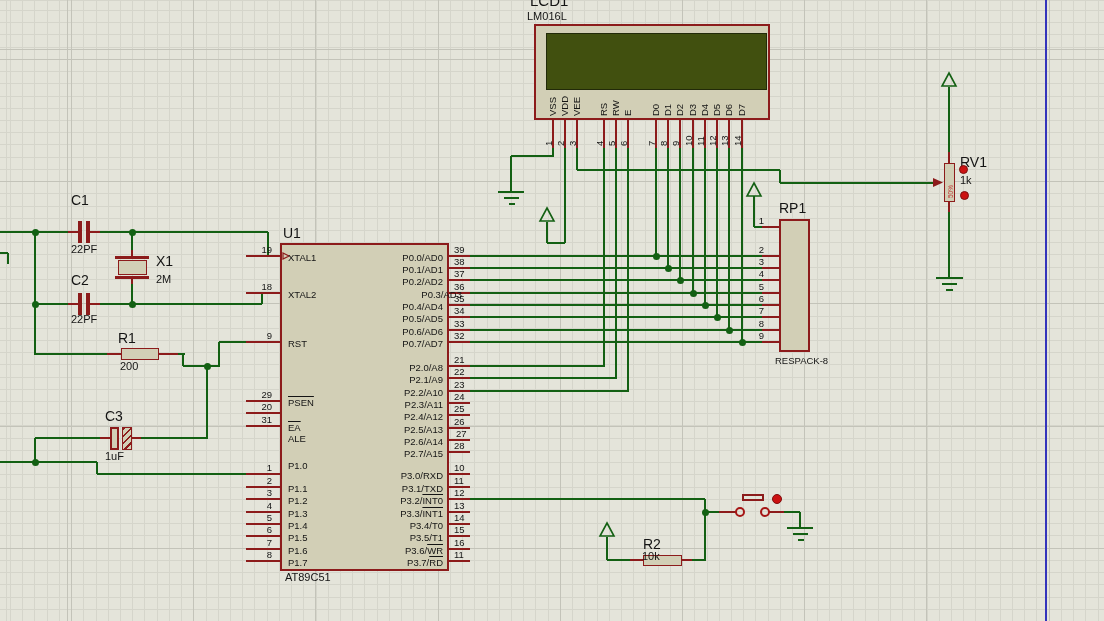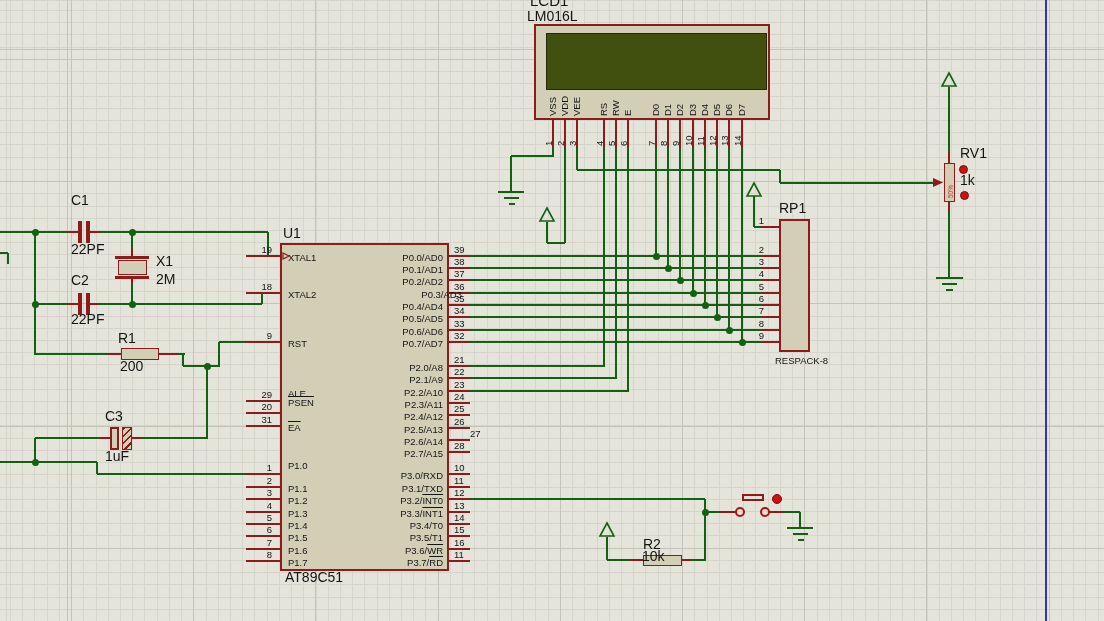--- a/index.html
+++ b/index.html
@@ -11,21 +11,21 @@
       repeating-linear-gradient(to right,#d5d5cb 0 1px,transparent 1px 12.22px),
       repeating-linear-gradient(to bottom,#d5d5cb 0 1px,transparent 1px 12.22px);
     background-position:71px 0,0 59px,10px 0,0 10px;}
   .wh{position:absolute;height:2px;background:#136013}
   .wv{position:absolute;width:2px;background:#136013}
   .sh{position:absolute;height:2px;background:#8C1B1B}
   .sv{position:absolute;width:2px;background:#8C1B1B}
   .dot{position:absolute;width:7px;height:7px;border-radius:50%;background:#136013}
   .body{position:absolute;background:#D2CFB6;border:2px solid #8C1B1B;box-sizing:border-box}
   .ref{position:absolute;font-size:14px;line-height:14px;color:#141414;white-space:nowrap}
-  .val{position:absolute;font-size:14px;line-height:11px;color:#141414;white-space:nowrap}
+  .val{position:absolute;font-size:11px;line-height:11px;color:#141414;white-space:nowrap}
   .pn{position:absolute;font-size:9.5px;line-height:10px;color:#141414;white-space:nowrap}
   .pnl{width:26px;text-align:right}
   .pmr{width:110px;text-align:right}
   .rpn{width:20px;text-align:right}
   .vt{position:absolute;transform:rotate(-90deg);transform-origin:0 0;font-size:9.5px;line-height:10px;color:#141414;white-space:nowrap}
   .ov{text-decoration:overline}
   .gbar{position:absolute;height:2px;background:#136013}
   .capp{position:absolute;width:4px;height:22px;background:#8C1B1B}
   .mark{position:absolute;width:9px;height:9px;border-radius:50%;background:#CC1111;border:1px solid #7d0f0f;box-sizing:border-box}
   svg{position:absolute;overflow:visible}
@@ -186,21 +186,21 @@
     <div class="pn pnl" style="left:246px;top:501px">4</div>
     <div class="pn pnl" style="left:246px;top:513px">5</div>
     <div class="pn pnl" style="left:246px;top:525px">6</div>
     <div class="pn pnl" style="left:246px;top:538px">7</div>
     <div class="pn pnl" style="left:246px;top:550px">8</div>
 
     <div class="pn" style="left:288px;top:253px"><span>XTAL1</span><span class="ov"></span></div>
     <div class="pn" style="left:288px;top:290px"><span>XTAL2</span><span class="ov"></span></div>
     <div class="pn" style="left:288px;top:339px"><span>RST</span><span class="ov"></span></div>
     <div class="pn" style="left:288px;top:398px"><span></span><span class="ov">PSEN</span></div>
-    <div class="pn" style="left:288px;top:389px"><span>ALE</span><span class="ov"></span></div>
+    <div class="pn" style="left:288px;top:434px"><span>ALE</span><span class="ov"></span></div>
     <div class="pn" style="left:288px;top:423px"><span></span><span class="ov">EA</span></div>
     <div class="pn" style="left:288px;top:461px"><span>P1.0</span><span class="ov"></span></div>
     <div class="pn" style="left:288px;top:484px"><span>P1.1</span><span class="ov"></span></div>
     <div class="pn" style="left:288px;top:496px"><span>P1.2</span><span class="ov"></span></div>
     <div class="pn" style="left:288px;top:509px"><span>P1.3</span><span class="ov"></span></div>
     <div class="pn" style="left:288px;top:521px"><span>P1.4</span><span class="ov"></span></div>
     <div class="pn" style="left:288px;top:533px"><span>P1.5</span><span class="ov"></span></div>
     <div class="pn" style="left:288px;top:546px"><span>P1.6</span><span class="ov"></span></div>
     <div class="pn" style="left:288px;top:558px"><span>P1.7</span><span class="ov"></span></div>
 
@@ -211,21 +211,21 @@
     <div class="pn" style="left:454px;top:294px">35</div>
     <div class="pn" style="left:454px;top:306px">34</div>
     <div class="pn" style="left:454px;top:319px">33</div>
     <div class="pn" style="left:454px;top:331px">32</div>
     <div class="pn" style="left:454px;top:355px">21</div>
     <div class="pn" style="left:454px;top:367px">22</div>
     <div class="pn" style="left:454px;top:380px">23</div>
     <div class="pn" style="left:454px;top:392px">24</div>
     <div class="pn" style="left:454px;top:404px">25</div>
     <div class="pn" style="left:454px;top:417px">26</div>
-    <div class="pn" style="left:470px;top:429px">27</div>
+    <div class="pn" style="left:456px;top:429px">27</div>
     <div class="pn" style="left:454px;top:441px">28</div>
     <div class="pn" style="left:454px;top:463px">10</div>
     <div class="pn" style="left:454px;top:476px">11</div>
     <div class="pn" style="left:454px;top:488px">12</div>
     <div class="pn" style="left:454px;top:501px">13</div>
     <div class="pn" style="left:454px;top:513px">14</div>
     <div class="pn" style="left:454px;top:525px">15</div>
     <div class="pn" style="left:454px;top:538px">16</div>
     <div class="pn" style="left:454px;top:550px">11</div>
 
@@ -332,21 +332,21 @@
   </div>
 
   <div>
     <div class="sv" style="left:948px;top:152px;height:12px"></div>
     <div class="sv" style="left:948px;top:201px;height:11px"></div>
     <div class="body" style="left:944px;top:163px;width:11px;height:39px;border-width:1.5px"></div>
     <div class="vt" style="left:946px;top:198px;font-size:6.5px;color:#c03030">50%</div>
     <svg style="left:932px;top:177px" width="12" height="12">
         <polygon points="1,1 11,5.5 1,10" fill="#8C1B1B"></polygon>
       </svg>
-    <div class="ref" style="left:960px;top:146px">RV1</div>
+    <div class="ref" style="left:960px;top:155px">RV1</div>
     <div class="val" style="left:960px;top:175px">1k</div>
     <div class="mark" style="left:959px;top:165px"></div>
     <div class="mark" style="left:960px;top:191px"></div>
   </div>
 
   <div>
     <div class="sh" style="left:107px;top:353px;width:14px"></div>
     <div class="sh" style="left:158px;top:353px;width:20px"></div>
     <div class="body" style="left:121px;top:348px;width:38px;height:12px;border-width:1.5px"></div>
     <div class="ref" style="left:118px;top:331px">R1</div>

